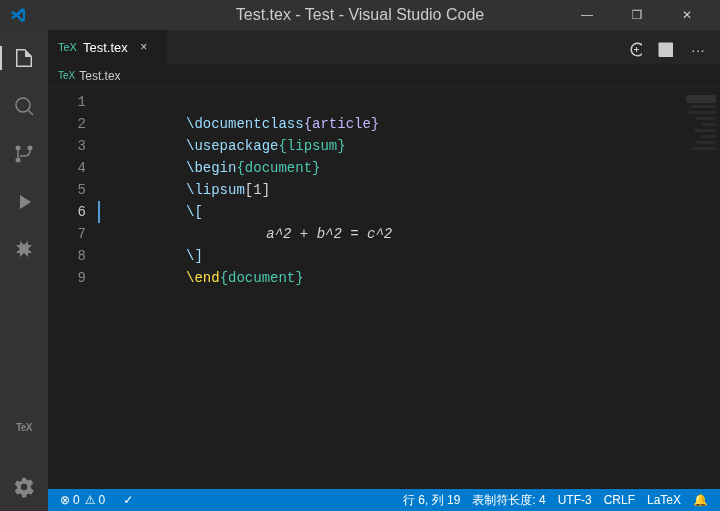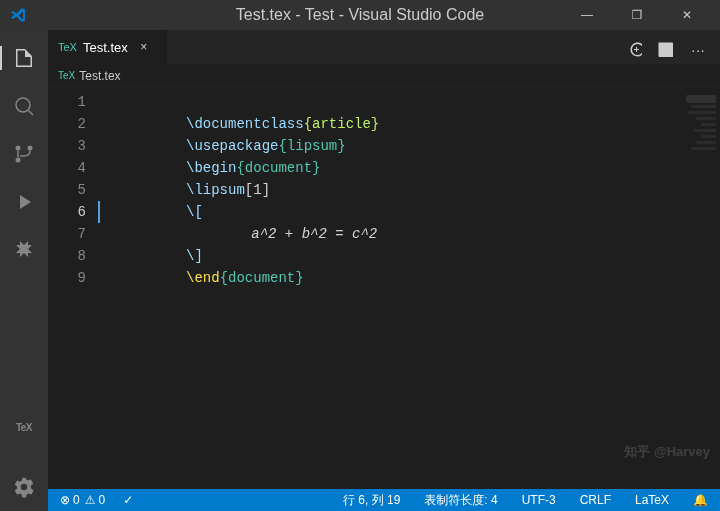--- a/index.html
+++ b/index.html
@@ -228,21 +228,21 @@
       overflow: hidden;
     }
     .code-line {
       height: 22px;
       white-space: pre;
       padding-left: 4px;
     }
     
     .code-line.highlighted {
       border-left: 2px solid #569cd6;
-      padding-left: 0;
+      padding-left: 15px;
       font-style: italic;
     }
 
     
     .minimap {
       width: 40px;
       background: #1e1e1e;
       opacity: 0.6;
       flex-shrink: 0;
     }
@@ -261,21 +261,21 @@
     }
     .status-left {
       display: flex;
       align-items: center;
       gap: 10px;
     }
     .status-right {
       margin-left: auto;
       display: flex;
       align-items: center;
-      gap: 16px;
+      gap: 4px;
     }
     .status-item {
       display: flex;
       align-items: center;
       gap: 3px;
       cursor: pointer;
       padding: 0 4px;
       height: 22px;
     }
     .watermark {
@@ -390,21 +390,21 @@
         <span class="ln">4</span>
         <span class="ln">5</span>
         <span class="ln" style="color:#cccccc;">6</span>
         <span class="ln">7</span>
         <span class="ln">8</span>
         <span class="ln">9</span>
       </div>
       <div class="code-content">
 
         <div class="code-line">
-          <span style="color:#9cdcfe;">\documentclass</span><span style="color:#bef264;">{article}</span>
+          <span style="color:#9cdcfe;">\documentclass</span><span style="color:#c4b5fd;">{article}</span>
         </div>
 
         <div class="code-line">
           <span style="color:#9cdcfe;">\usepackage</span><span style="color:#4ec9b0;">{lipsum}</span>
         </div>
 
         <div class="code-line">
           <span style="color:#9cdcfe;">\begin</span><span style="color:#4ec9b0;">{document}</span>
         </div>
 
@@ -435,21 +435,20 @@
         <div style="position:absolute;top:18px;right:4px;width:25px;height:3px;background:rgba(255,255,255,0.1);border-radius:1px;"></div>
         <div style="position:absolute;top:24px;right:4px;width:28px;height:3px;background:rgba(255,255,255,0.1);border-radius:1px;"></div>
         <div style="position:absolute;top:30px;right:4px;width:20px;height:3px;background:rgba(255,255,255,0.1);border-radius:1px;"></div>
         <div style="position:absolute;top:36px;right:4px;width:15px;height:3px;background:rgba(255,255,255,0.1);border-radius:1px;"></div>
         <div style="position:absolute;top:42px;right:4px;width:22px;height:3px;background:rgba(255,255,255,0.1);border-radius:1px;"></div>
         <div style="position:absolute;top:48px;right:4px;width:15px;height:3px;background:rgba(255,255,255,0.1);border-radius:1px;"></div>
         <div style="position:absolute;top:54px;right:4px;width:20px;height:3px;background:rgba(255,255,255,0.1);border-radius:1px;"></div>
         <div style="position:absolute;top:60px;right:4px;width:25px;height:3px;background:rgba(255,255,255,0.1);border-radius:1px;"></div>
       </div>
 
-      <div class="watermark">知乎 @Harvey</div>
     </div>
 
     <div class="status-bar">
       <div class="status-left">
         <div class="status-item">
           <span>⊗</span>
           <span>0</span>
           <span style="margin-left:2px;">⚠</span>
           <span>0</span>
         </div>

